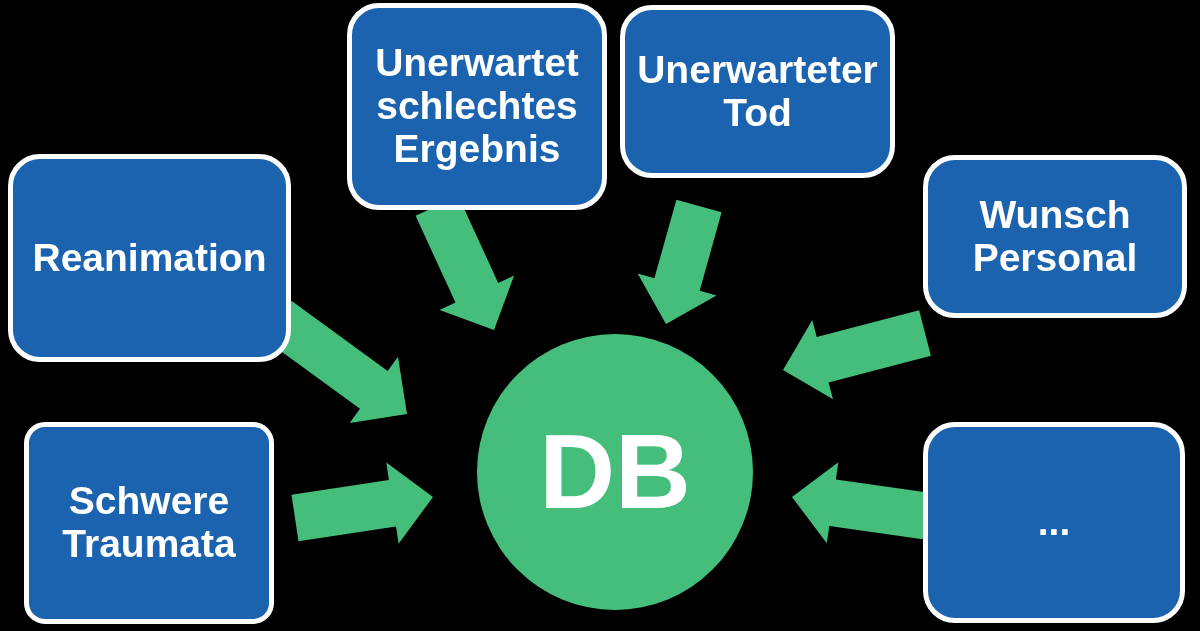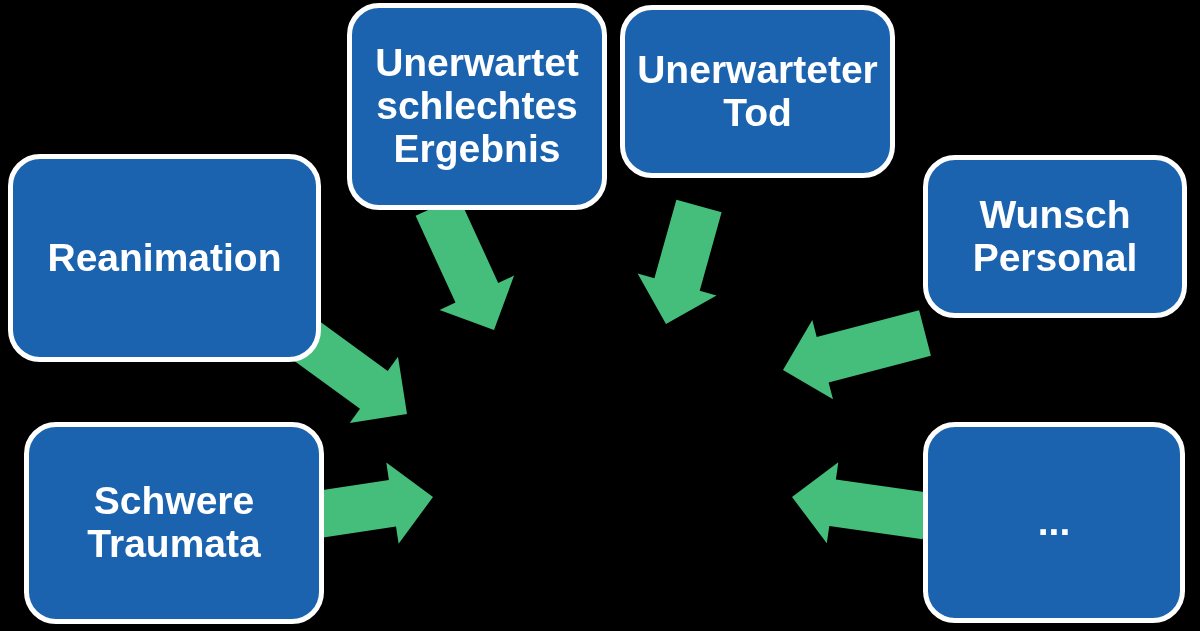--- a/index.html
+++ b/index.html
@@ -40,23 +40,23 @@
     justify-content:center;
     text-align:center;
     font-weight:bold;
     font-size:39px;
     line-height:1.1;
     padding:4px 8px;
     z-index:2;
   }
   .node-unerwartet-schlechtes-ergebnis{left:310px;top:3px;width:260px;height:207px;margin-left:37px;}
   .node-unerwarteter-tod{left:620px;top:5px;width:275px;height:173px;}
-  .node-reanimation{left:8px;top:154px;width:313px;height:208px;justify-content:center;}
+  .node-reanimation{left:8px;top:154px;width:283px;height:208px;justify-content:center;}
   .node-wunsch-personal{left:923px;top:155px;width:264px;height:163px;}
-  .node-schwere-traumata{left:24px;top:422px;width:300px;height:202px;}
+  .node-schwere-traumata{left:24px;top:422px;width:250px;height:202px;border-radius:21px;}
   .node-ellipsis{left:923px;top:422px;width:262px;height:201px;}
   .center-circle{
     position:absolute;
     left:477px;top:334px;
     width:276px;height:276px;
     border-radius:50%;
     background:var(--center-fill);
     color:var(--center-text);
     display:flex;
     align-items:center;
@@ -97,14 +97,17 @@
   </div>
 
   <div class="node node-schwere-traumata">
     <span>Schwere Traumata</span>
   </div>
 
   <div class="node node-ellipsis">
     <span>...</span>
   </div>
 
+  <div class="center-circle">
+    <span>DB</span>
+  </div>
 
 </div>
 
 </body></html>

